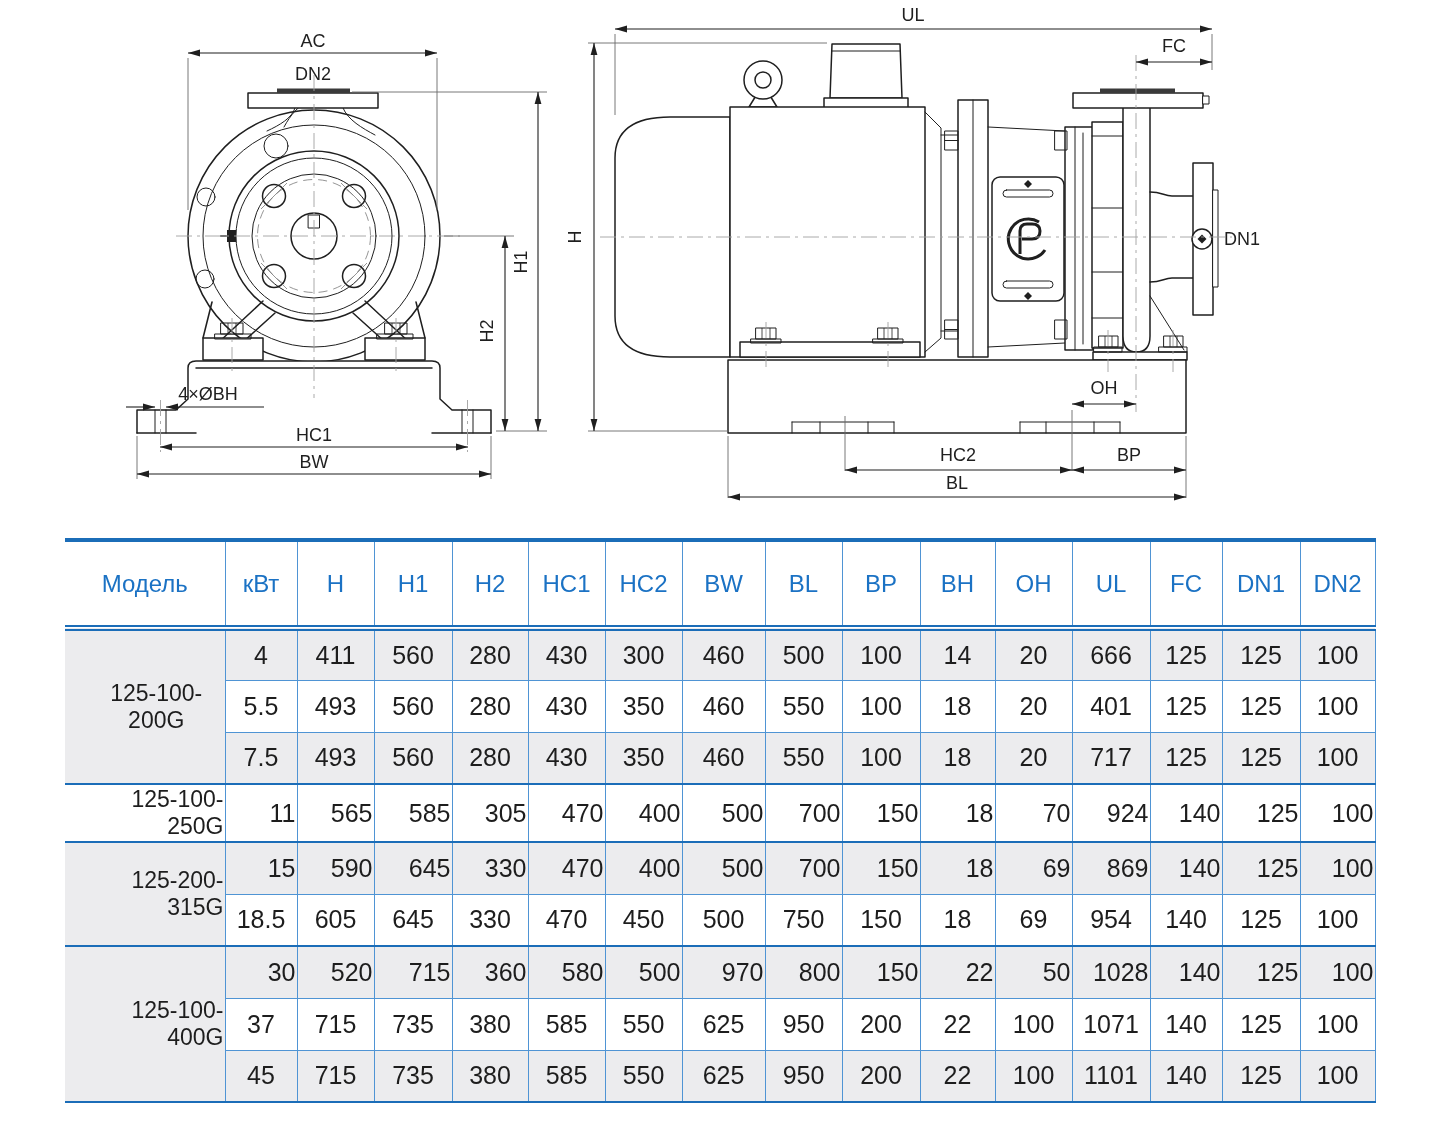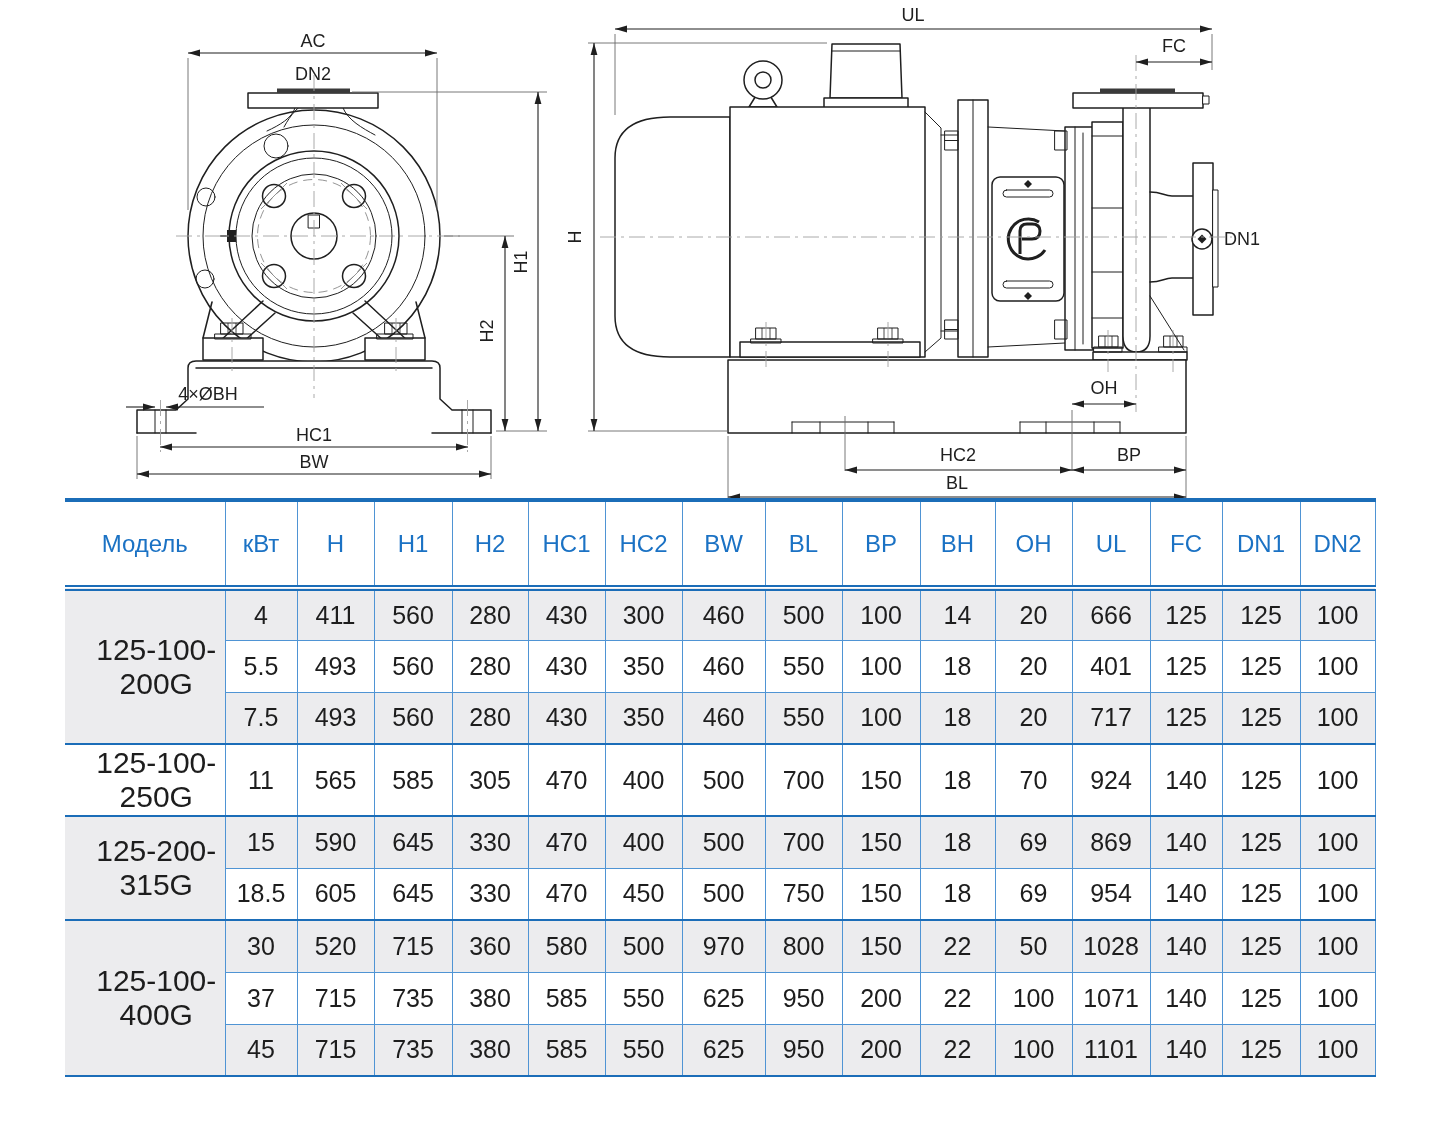--- a/index.html
+++ b/index.html
@@ -12,36 +12,36 @@
   .obj  { stroke:#1f1f1f; fill:none; stroke-width:1.5; stroke-linecap:round; stroke-linejoin:round; }
   .thin { stroke-width:1; }
   .w    { fill:#fff; }
   .dark { fill:#3a3a3a; stroke:none; }
   .ext  { stroke:#6a6a6a; stroke-width:0.9; fill:none; }
   .cl   { stroke:#a0a0a0; stroke-width:0.9; stroke-dasharray:16 5 3 5; fill:none; }
   .dim  { stroke:#1f1f1f; stroke-width:1.1; fill:none; }
   .dim-label { font-size:18px; fill:#1f1f1f; }
 
   
-  table.spec { position:absolute; left:65px; top:498px; width:1310px;
+  table.spec { position:absolute; left:65px; top:538px; width:1310px;
                border-collapse:collapse; table-layout:fixed;
                border-top:4px solid #1b6db8; border-bottom:2.5px solid #1b6db8; }
   table.spec th { height:88px; color:#1b72c4; font-size:24px; font-weight:normal;
                   border-left:1.5px solid #4f94d4; border-bottom:6px double #1b6db8;
                   text-align:center; vertical-align:middle; background:#fff; }
   table.spec th:first-child { border-left:none; }
   table.spec th:last-child  { border-right:1.5px solid #4f94d4; }
   table.spec td { height:52px; text-align:center; vertical-align:middle;
                   font-size:25px; color:#1d1d1d;
                   border-left:1.5px solid #4f94d4; border-top:1.5px solid #4f94d4; }
   table.spec tbody tr:first-child td { border-top:none; }
   table.spec td:last-child { border-right:1.5px solid #4f94d4; }
   table.spec tr.shade td { background:#ececee; }
-  table.spec td.model-cell { background:#fff; font-size:30px; border-left:none;padding-left:24px; }
-  table.spec tr.group-start td { border-top:2.5px solid #1b6db8; }
+  table.spec td.model-cell { background:#fff; font-size:23px; border-left:none;padding-left:24px; }
+  table.spec tr.group-start td { border-top:2.5px solid #1b6db8;text-align:right; }
 </style>
 </head>
 <body>
 
 <div class="page">
 
 <svg class="drawing" width="1437" height="522" viewBox="0 0 1437 522">
   <defs>
     <marker id="arr" markerUnits="userSpaceOnUse" markerWidth="14" markerHeight="10" refX="13" refY="5" orient="auto-start-reverse">
       <path d="M13,5 L1,1.6 L1,8.4 Z" fill="#1f1f1f"></path>

